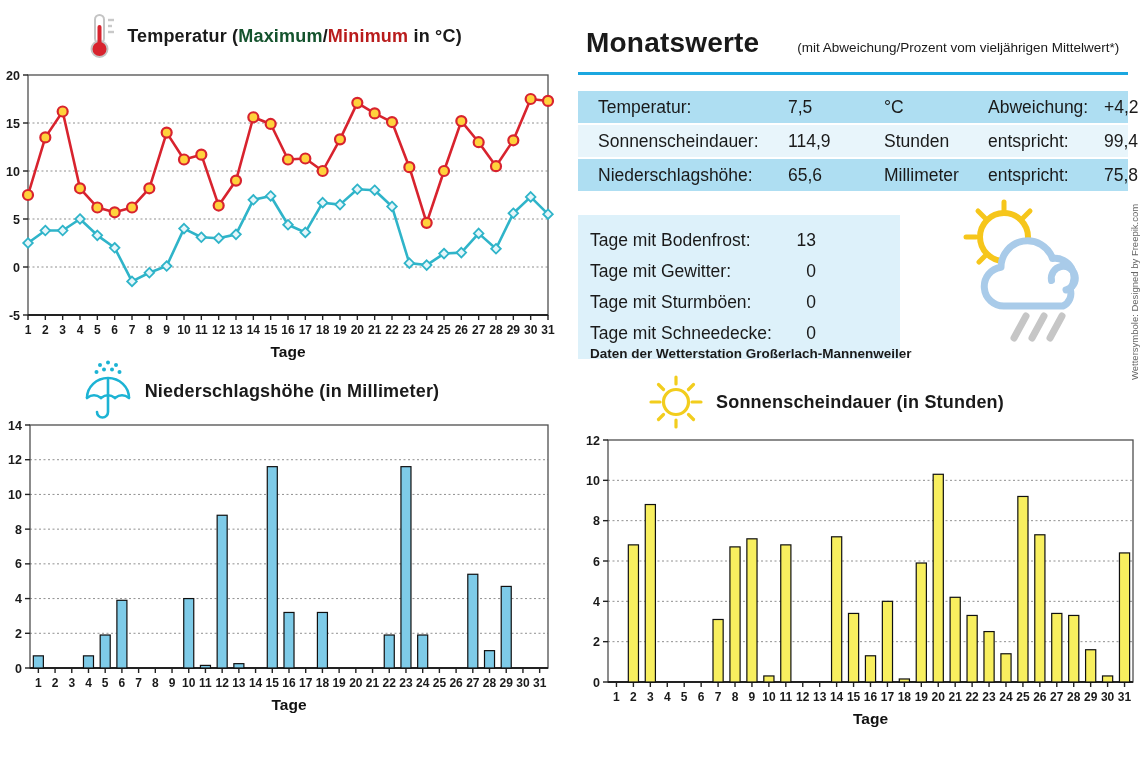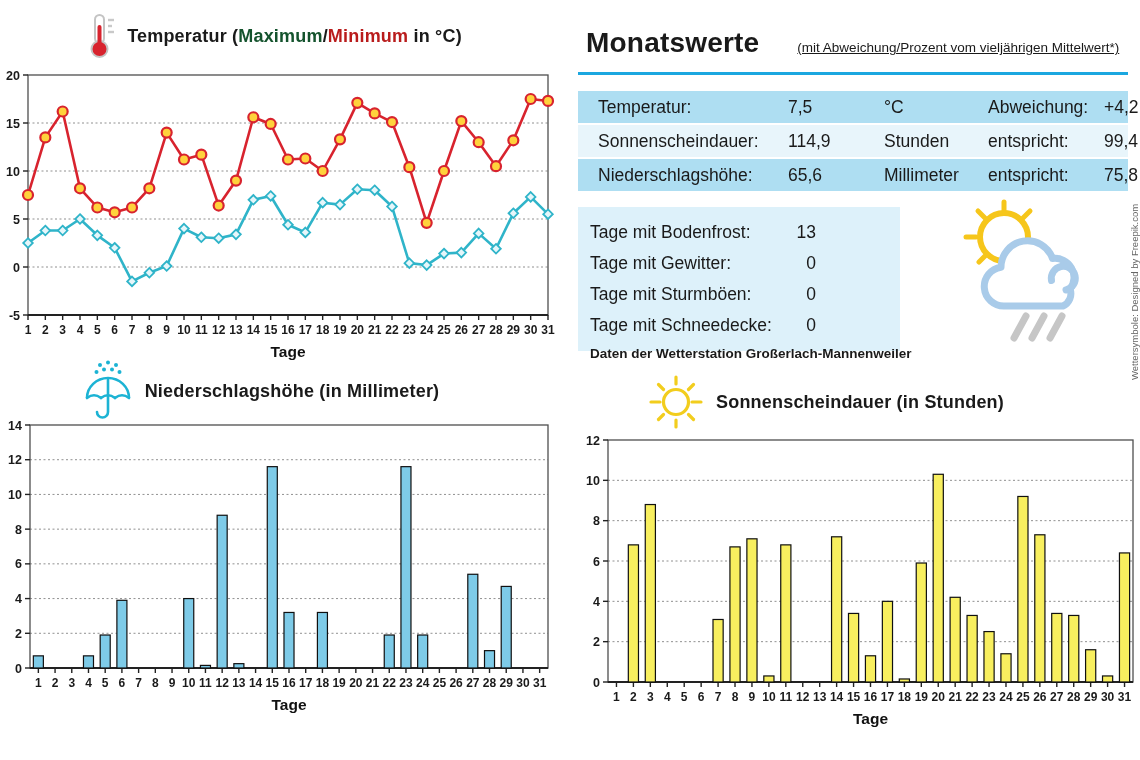--- a/index.html
+++ b/index.html
@@ -28,29 +28,29 @@
   .baseline{stroke:#222;stroke-width:1.8;}
   .tick{stroke:#222;stroke-width:1.4;}
   .ylab{font-size:12.5px;font-weight:bold;text-anchor:end;fill:#1a1a1a;}
   .xlab{font-size:12px;font-weight:bold;text-anchor:middle;fill:#1a1a1a;}
   .axis-title{font-size:15.5px;font-weight:bold;text-anchor:middle;fill:#111;}
   .bar{stroke:#101010;stroke-width:1.2;}
 
   
   #q-mw header{margin:20px 0 0 0;display:flex;align-items:baseline;}
   #q-mw h1{font-size:28px;font-weight:bold;margin:8px;line-height:1.05;letter-spacing:0.2px;}
-  .subtitle{font-size:13.5px;margin-left:30px;text-decoration:underline;}
+  .subtitle{font-size:13.5px;margin-left:30px;}
   .divider{margin-top:7px;width:550px;height:3px;background:#1ba7e0;}
   .mw-table{margin-top:16px;width:550px;}
   .mw-row{display:grid;grid-template-columns:190px 88px 112px 116px 52px 1fr;align-items:center;height:32px;margin-bottom:2px;padding:0 20px;box-sizing:border-box;font-size:17.5px;}
   .mw-row:nth-child(odd){background:#aedef2;}
   .mw-row:nth-child(even){background:#e8f5fb;}
   .c-num,.c-num2{text-align:left;}
   .c-unit,.c-unit2{padding-left:8px;}
-  .tage-block{margin-top:16px;width:322px;background:#ddf1fa;padding:10px 0;}
+  .tage-block{margin-top:24px;width:322px;background:#ddf1fa;padding:10px 0;}
   .tage-row{display:grid;grid-template-columns:192px 34px;height:31px;align-items:center;padding-left:12px;font-size:17.5px;}
   .tage-value{text-align:right;}
   .weather-icon{position:absolute;left:374px;top:194px;}
   .footnote{position:absolute;left:12px;top:346px;font-size:13.5px;font-weight:bold;display:flex;gap:22px;white-space:nowrap;}
   .credit{position:absolute;right:0;top:150px;height:230px;writing-mode:vertical-rl;transform:rotate(180deg);font-size:9.5px;color:#666;}
 </style>
 </head>
 <body>
 
 <div class="page">

